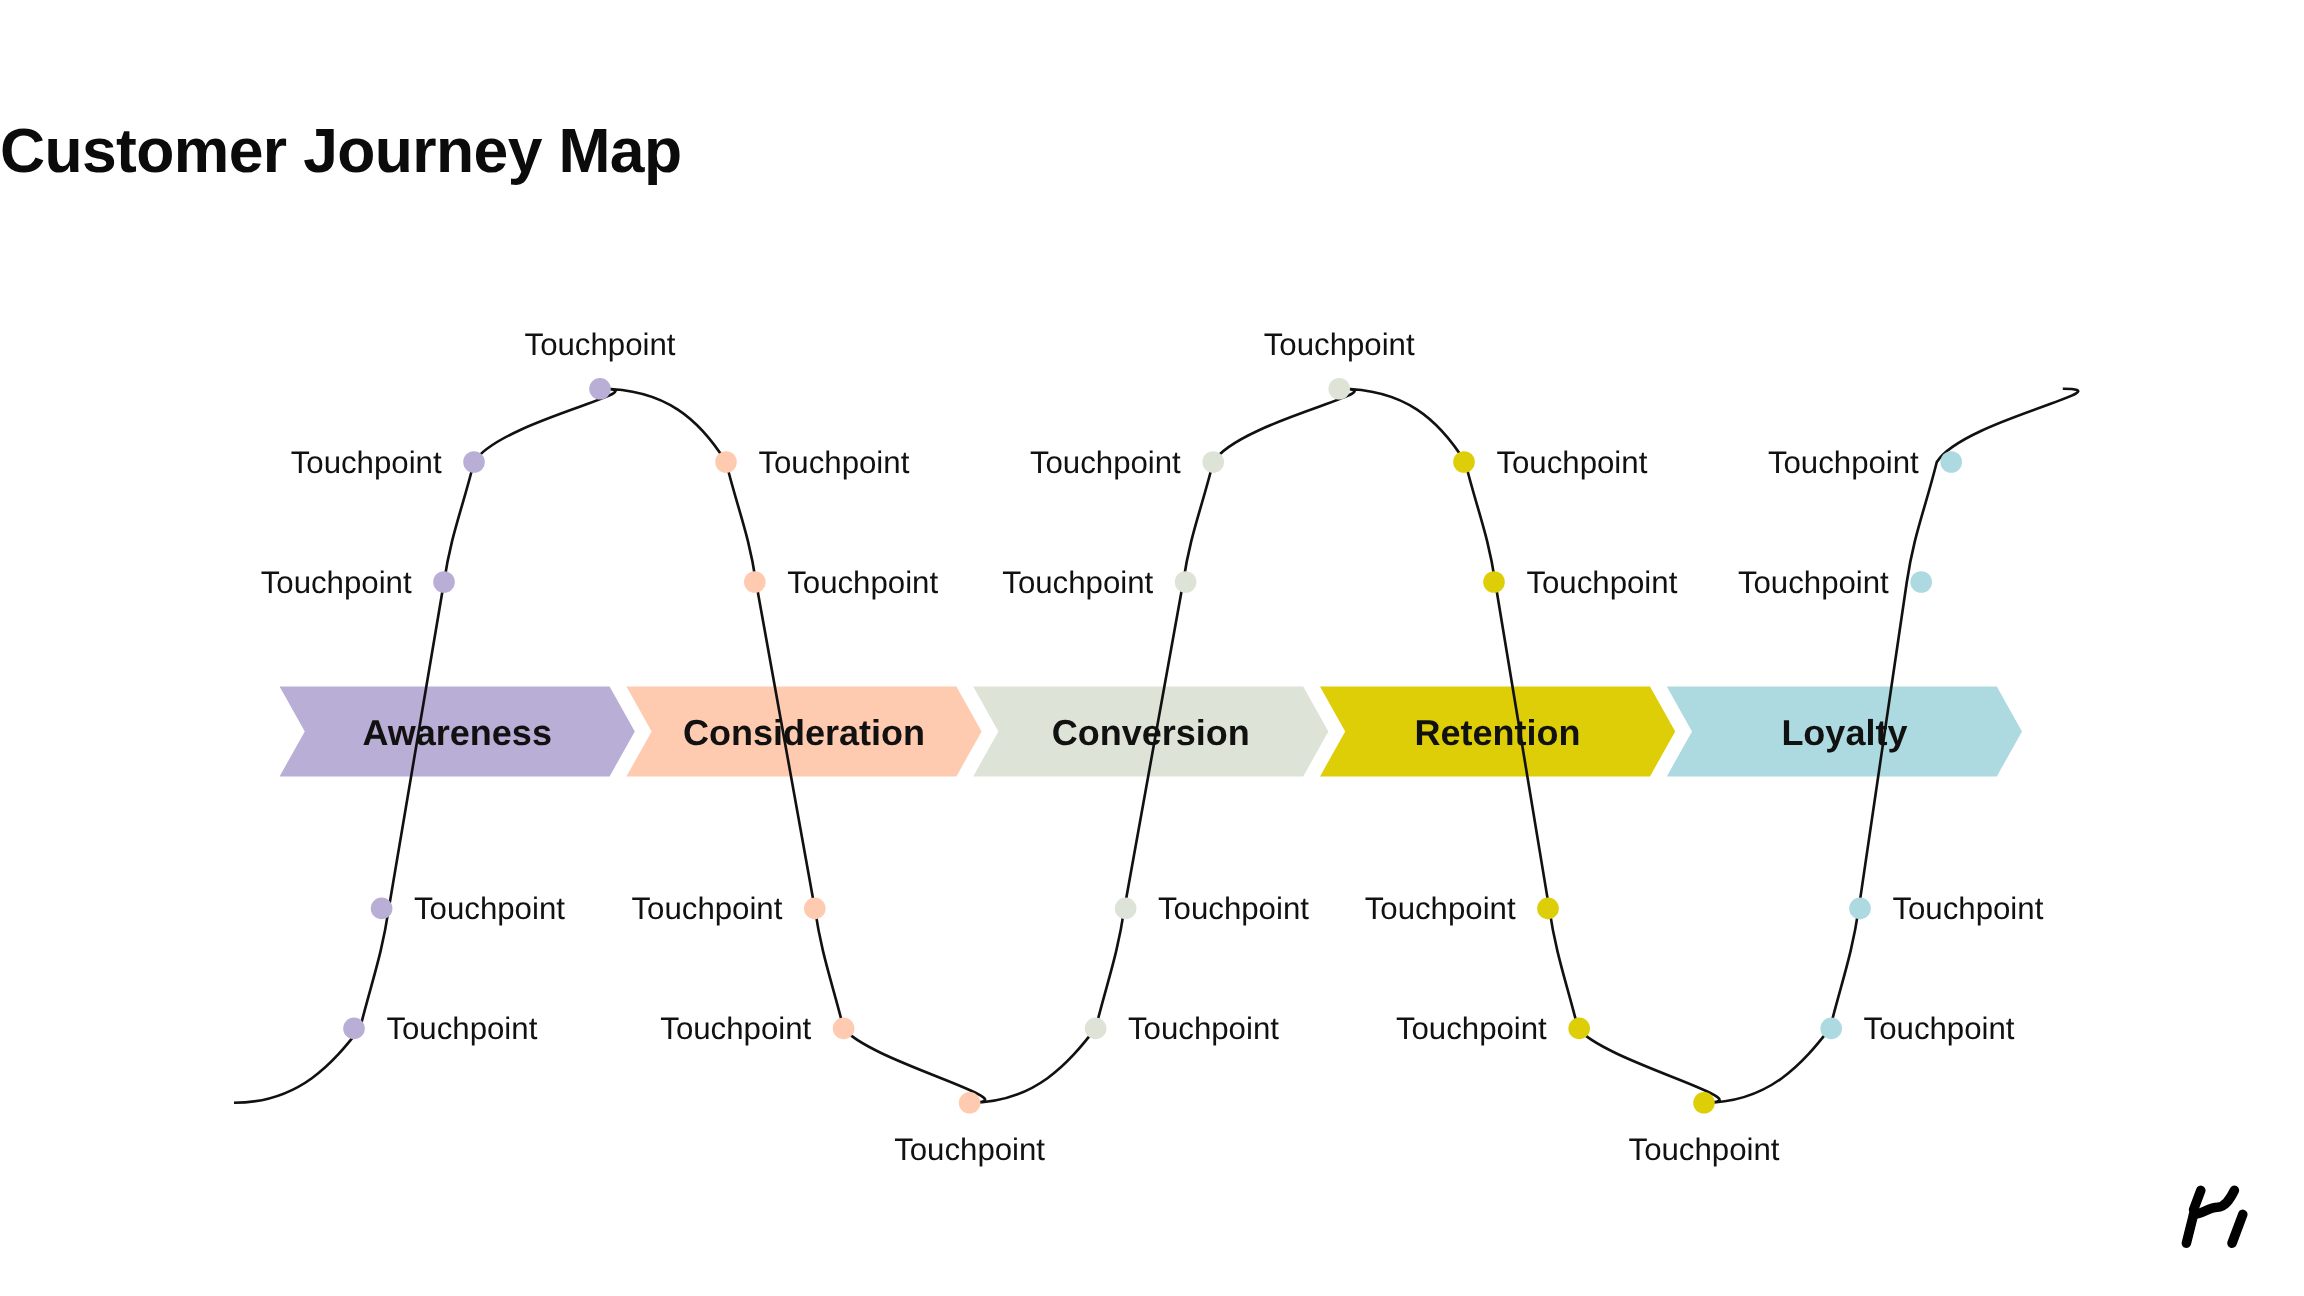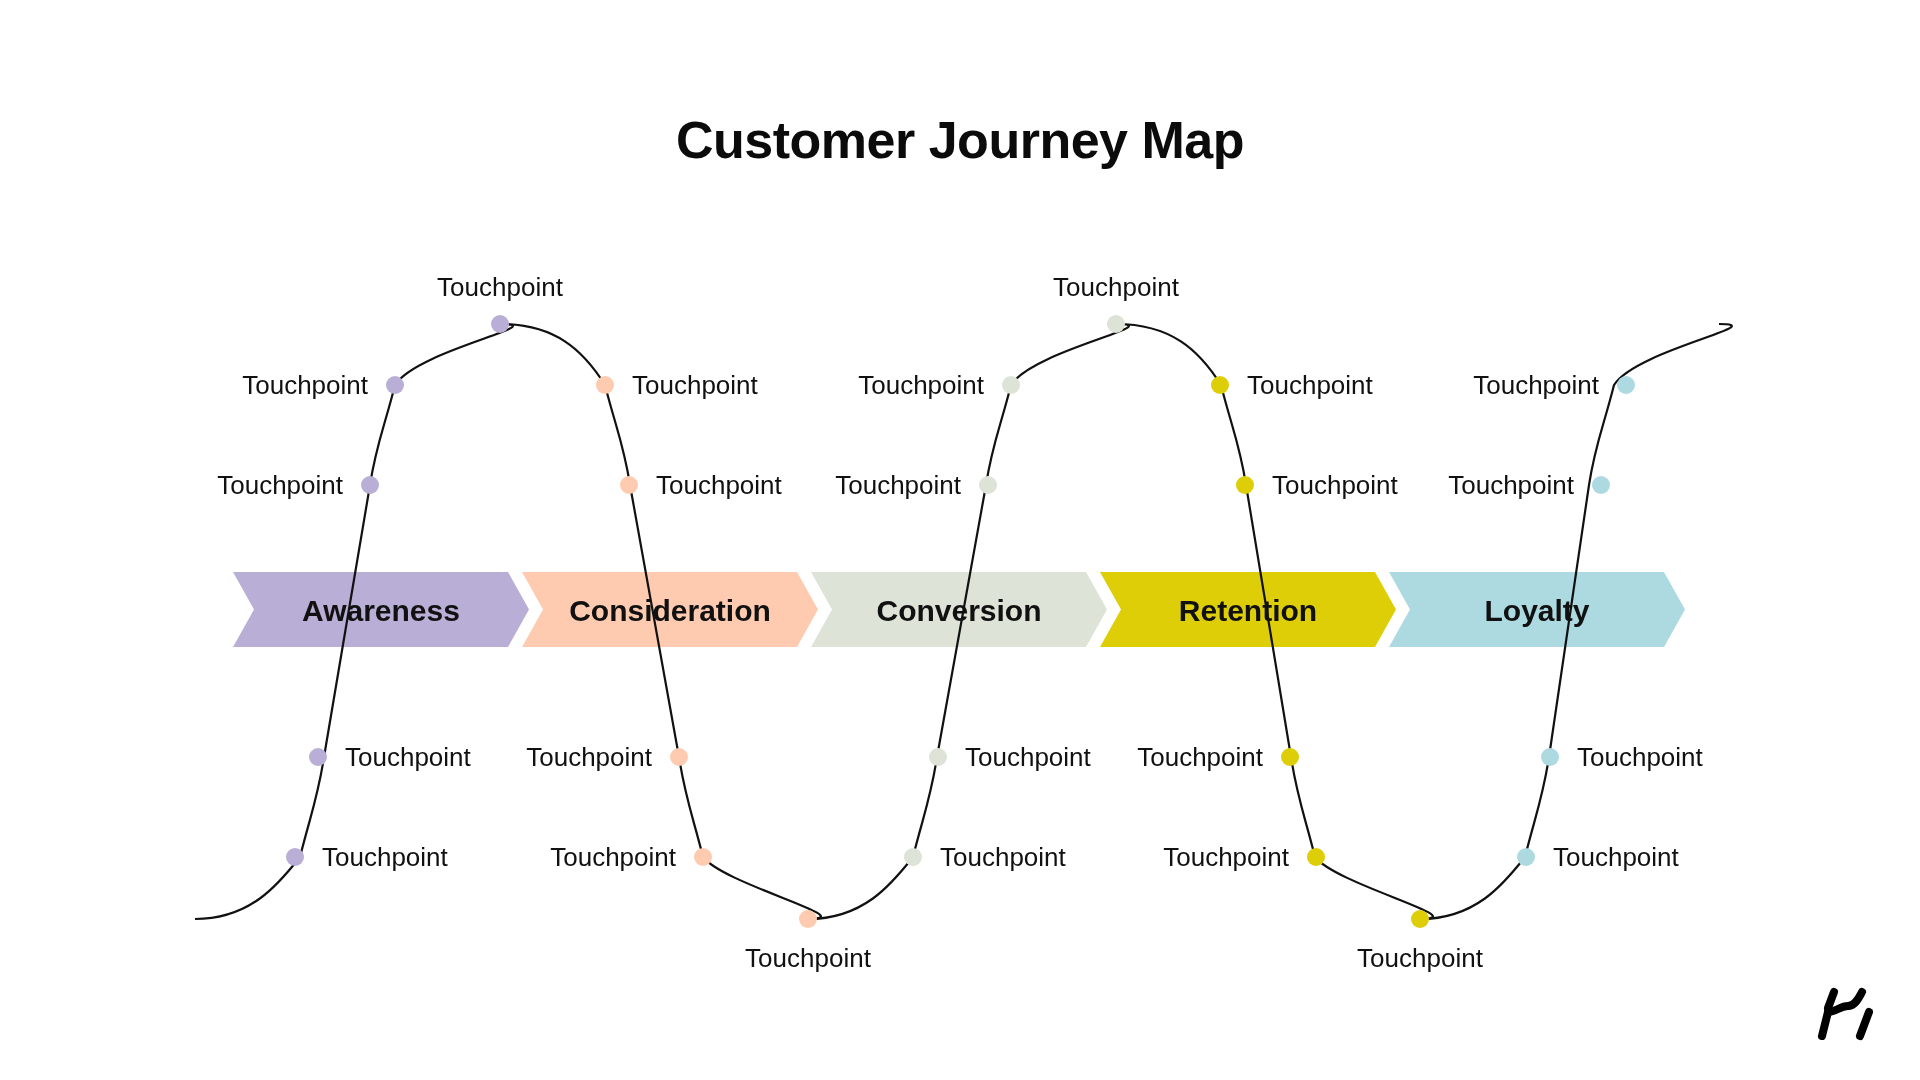--- a/index.html
+++ b/index.html
@@ -1,18 +1,18 @@
 <!DOCTYPE html>
 <html><head>
 <meta charset="utf-8">
 <style>
   html, body { margin: 0; padding: 0; background: #ffffff; }
   body { width: 1920px; height: 1080px; position: relative; overflow: hidden;
          font-family: "Liberation Sans", "DejaVu Sans", sans-serif; color: #111; }
-  #page-title { position: absolute; left: 0; top: 110px; width: 1920px; text-align: center;
+  #page-title { position: absolute; left: 0; top: 96px; width: 1920px; text-align: left;
     font-size: 52px; font-weight: 700; letter-spacing: -0.5px; color: #0b0b0b; margin: 0; }
   #diagram { position: absolute; left: 0; top: 0; width: 1920px; height: 1080px; }
   .tp-label { font-size: 26px; fill: #111; font-family: "Liberation Sans", "DejaVu Sans", sans-serif; }
   .stage-label { font-size: 30px; font-weight: 700; fill: #111; font-family: "Liberation Sans", "DejaVu Sans", sans-serif; }
   #logo { position: absolute; left: 1814px; top: 986px; width: 62px; height: 58px; }
 </style>
 </head>
 <body>
 
 <h1 id="page-title">Customer Journey Map</h1>

